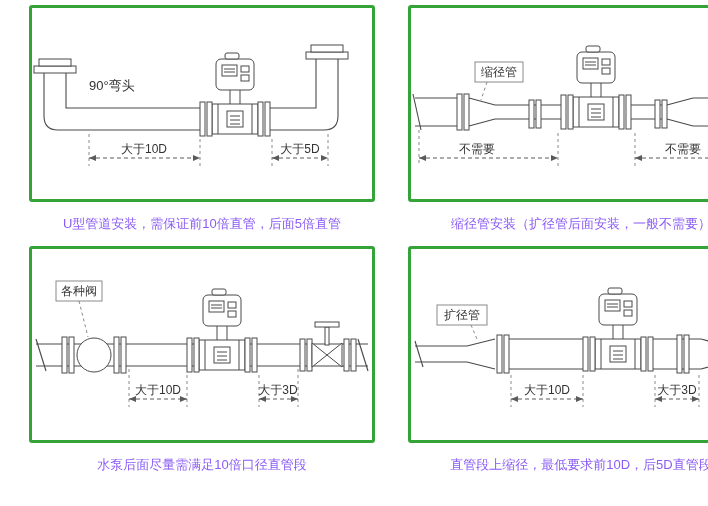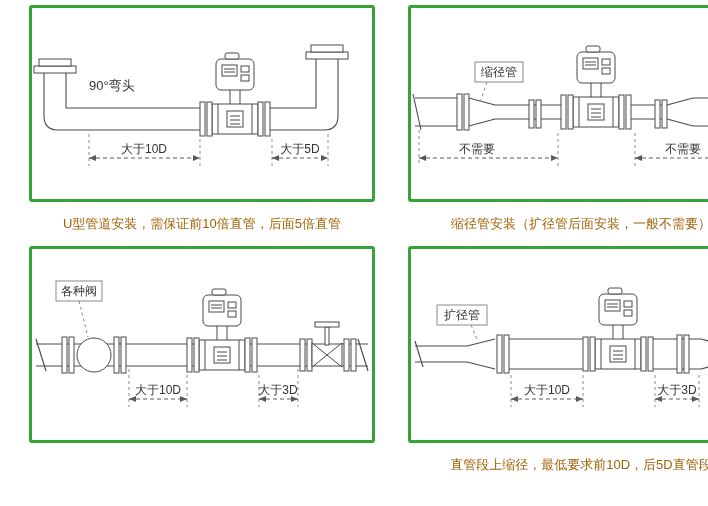--- a/index.html
+++ b/index.html
@@ -11,21 +11,21 @@
     border:3px solid #35a438;
     border-radius:3px;
     height:197px;
     background:#fff;
     overflow:hidden;
   }
   .caption {
     min-height:44px;
     display:flex; flex-direction:column; justify-content:center;
     text-align:center;
-    font-size:13px; color:#a16207; line-height:1.45;
+    font-size:13px; color:#8b5cf6; line-height:1.45;
     padding:2px 4px;
   }
   svg { display:block; }
   .pipe  { stroke:#4a4a4a; stroke-width:1.1; fill:none; }
   .fl    { fill:#ffffff; stroke:#4a4a4a; stroke-width:1; }
   .ext   { stroke:#8a8a8a; stroke-width:1; stroke-dasharray:3 3; }
   .dimln { stroke:#5a5a5a; stroke-width:1; stroke-dasharray:4 3; fill:none; }
   .ah    { fill:#5a5a5a; stroke:none; }
   .dimtext { font-size:12px; fill:#333333; text-anchor:middle; }
   .lbltext { font-size:13px; fill:#333333; }
@@ -190,20 +190,21 @@
           <text class="dimtext" x="126" y="145">大于10D</text>
           <line class="ext" x1="227" y1="126" x2="227" y2="158"></line>
           <line class="ext" x1="266" y1="120" x2="266" y2="158"></line>
           <line class="dimln" x1="227" y1="150" x2="266" y2="150"></line>
           <polygon class="ah" points="227,150 234,147 234,153"></polygon>
           <polygon class="ah" points="266,150 259,147 259,153"></polygon>
           <text class="dimtext" x="246" y="145">大于3D</text>
         </svg>
       </div>
       <div class="caption">
+        <div>水泵后面尽量需满足10倍口径直管段</div>
       </div>
     </div>
 
     <div class="cell">
       <div class="panel">
         <svg viewBox="0 0 340 197" width="340" height="197">
 
           <path class="pipe" d="M4,97 L56,97 M4,113 L56,113"></path>
           <line class="pipe" x1="4" y1="92" x2="12" y2="118"></line>
 

